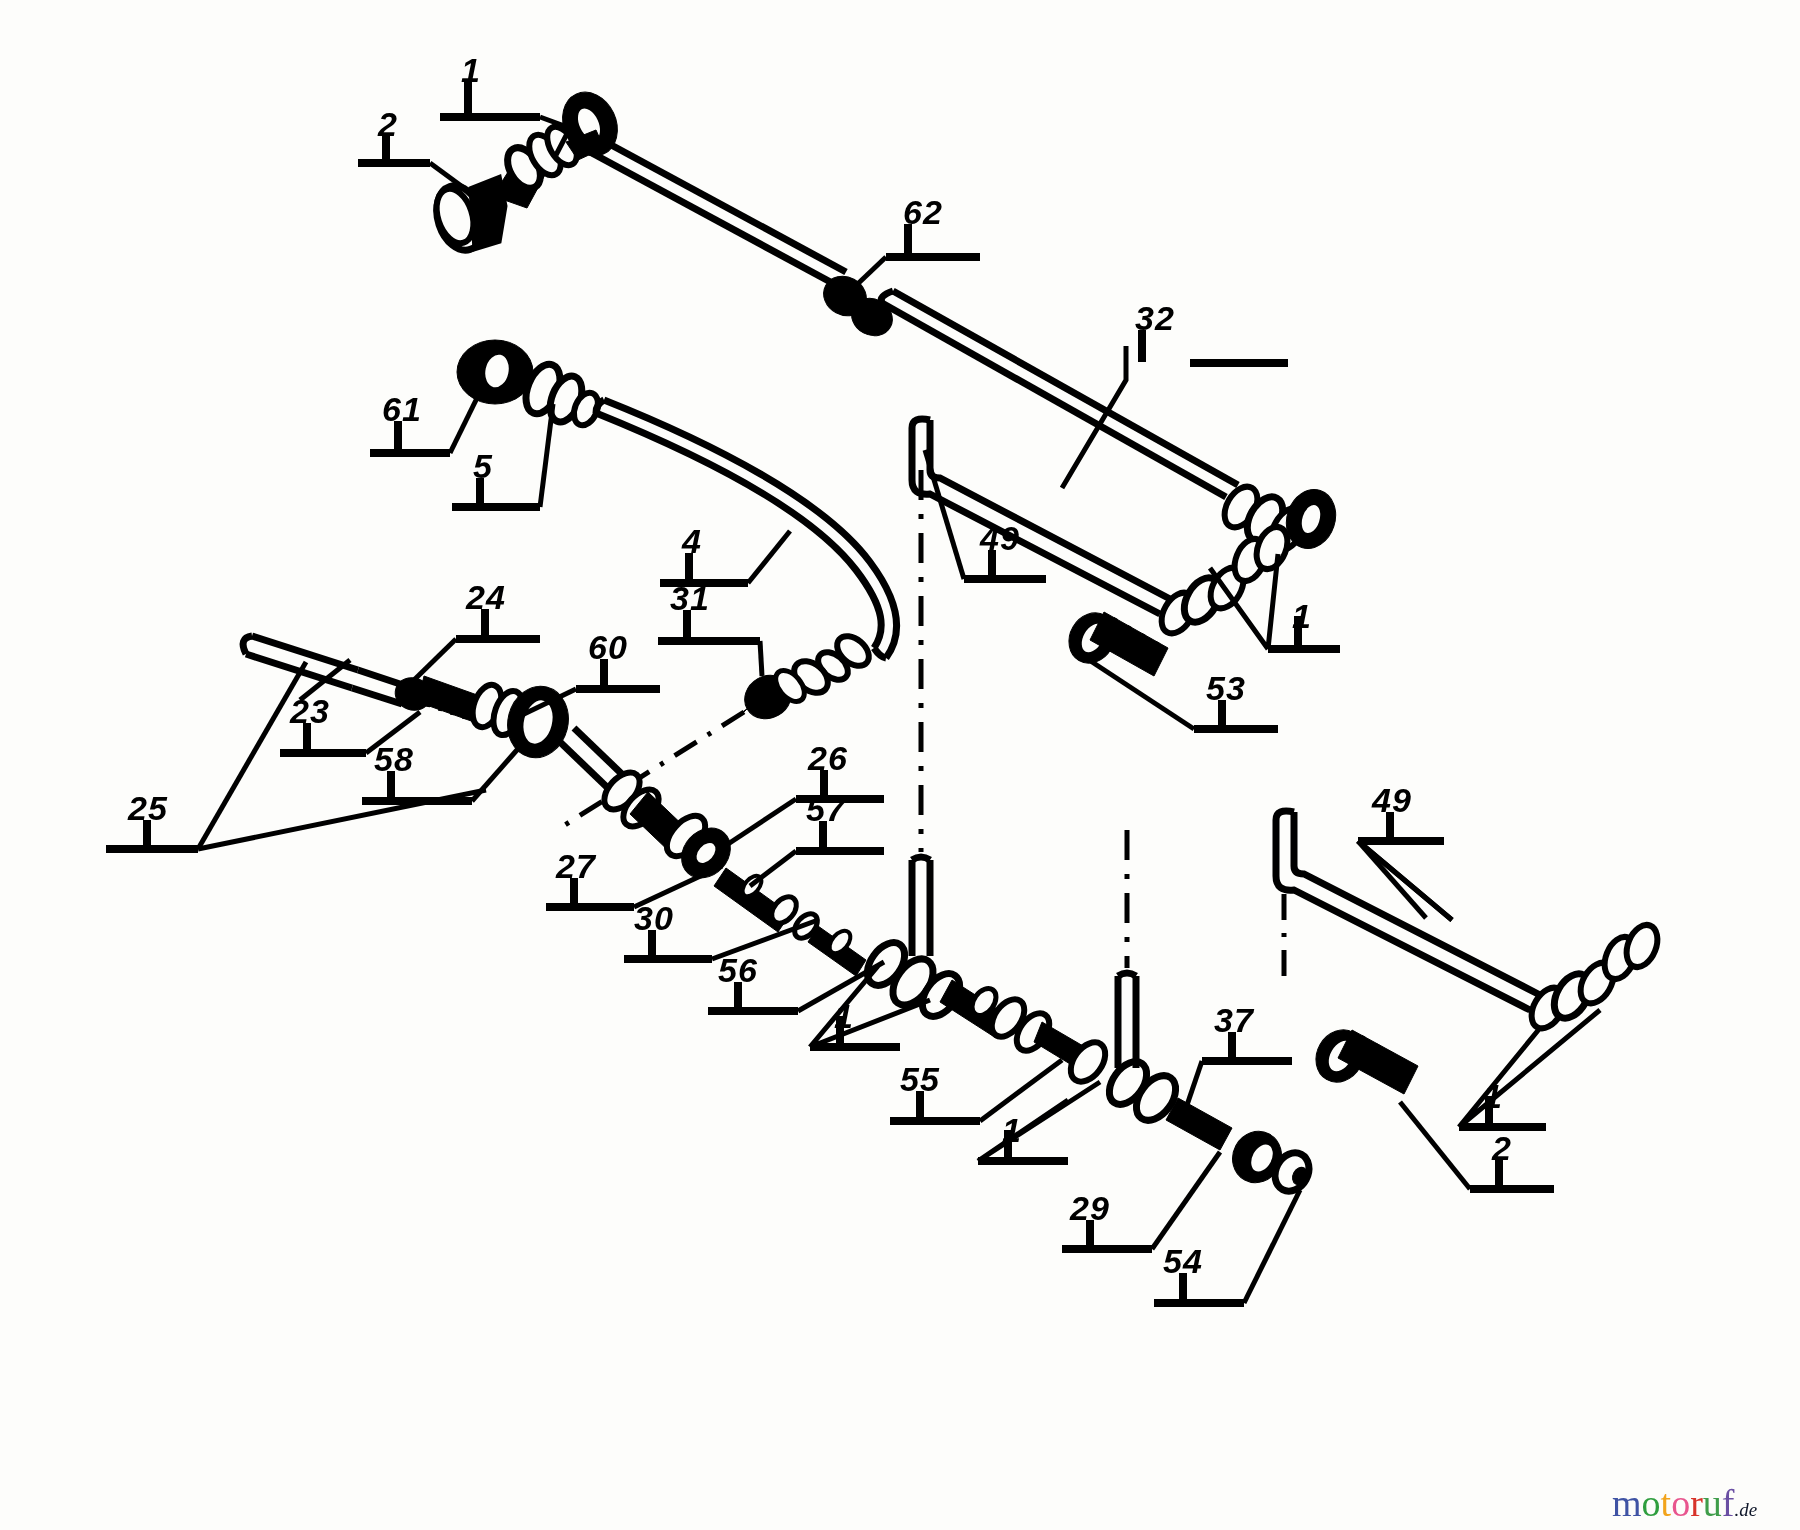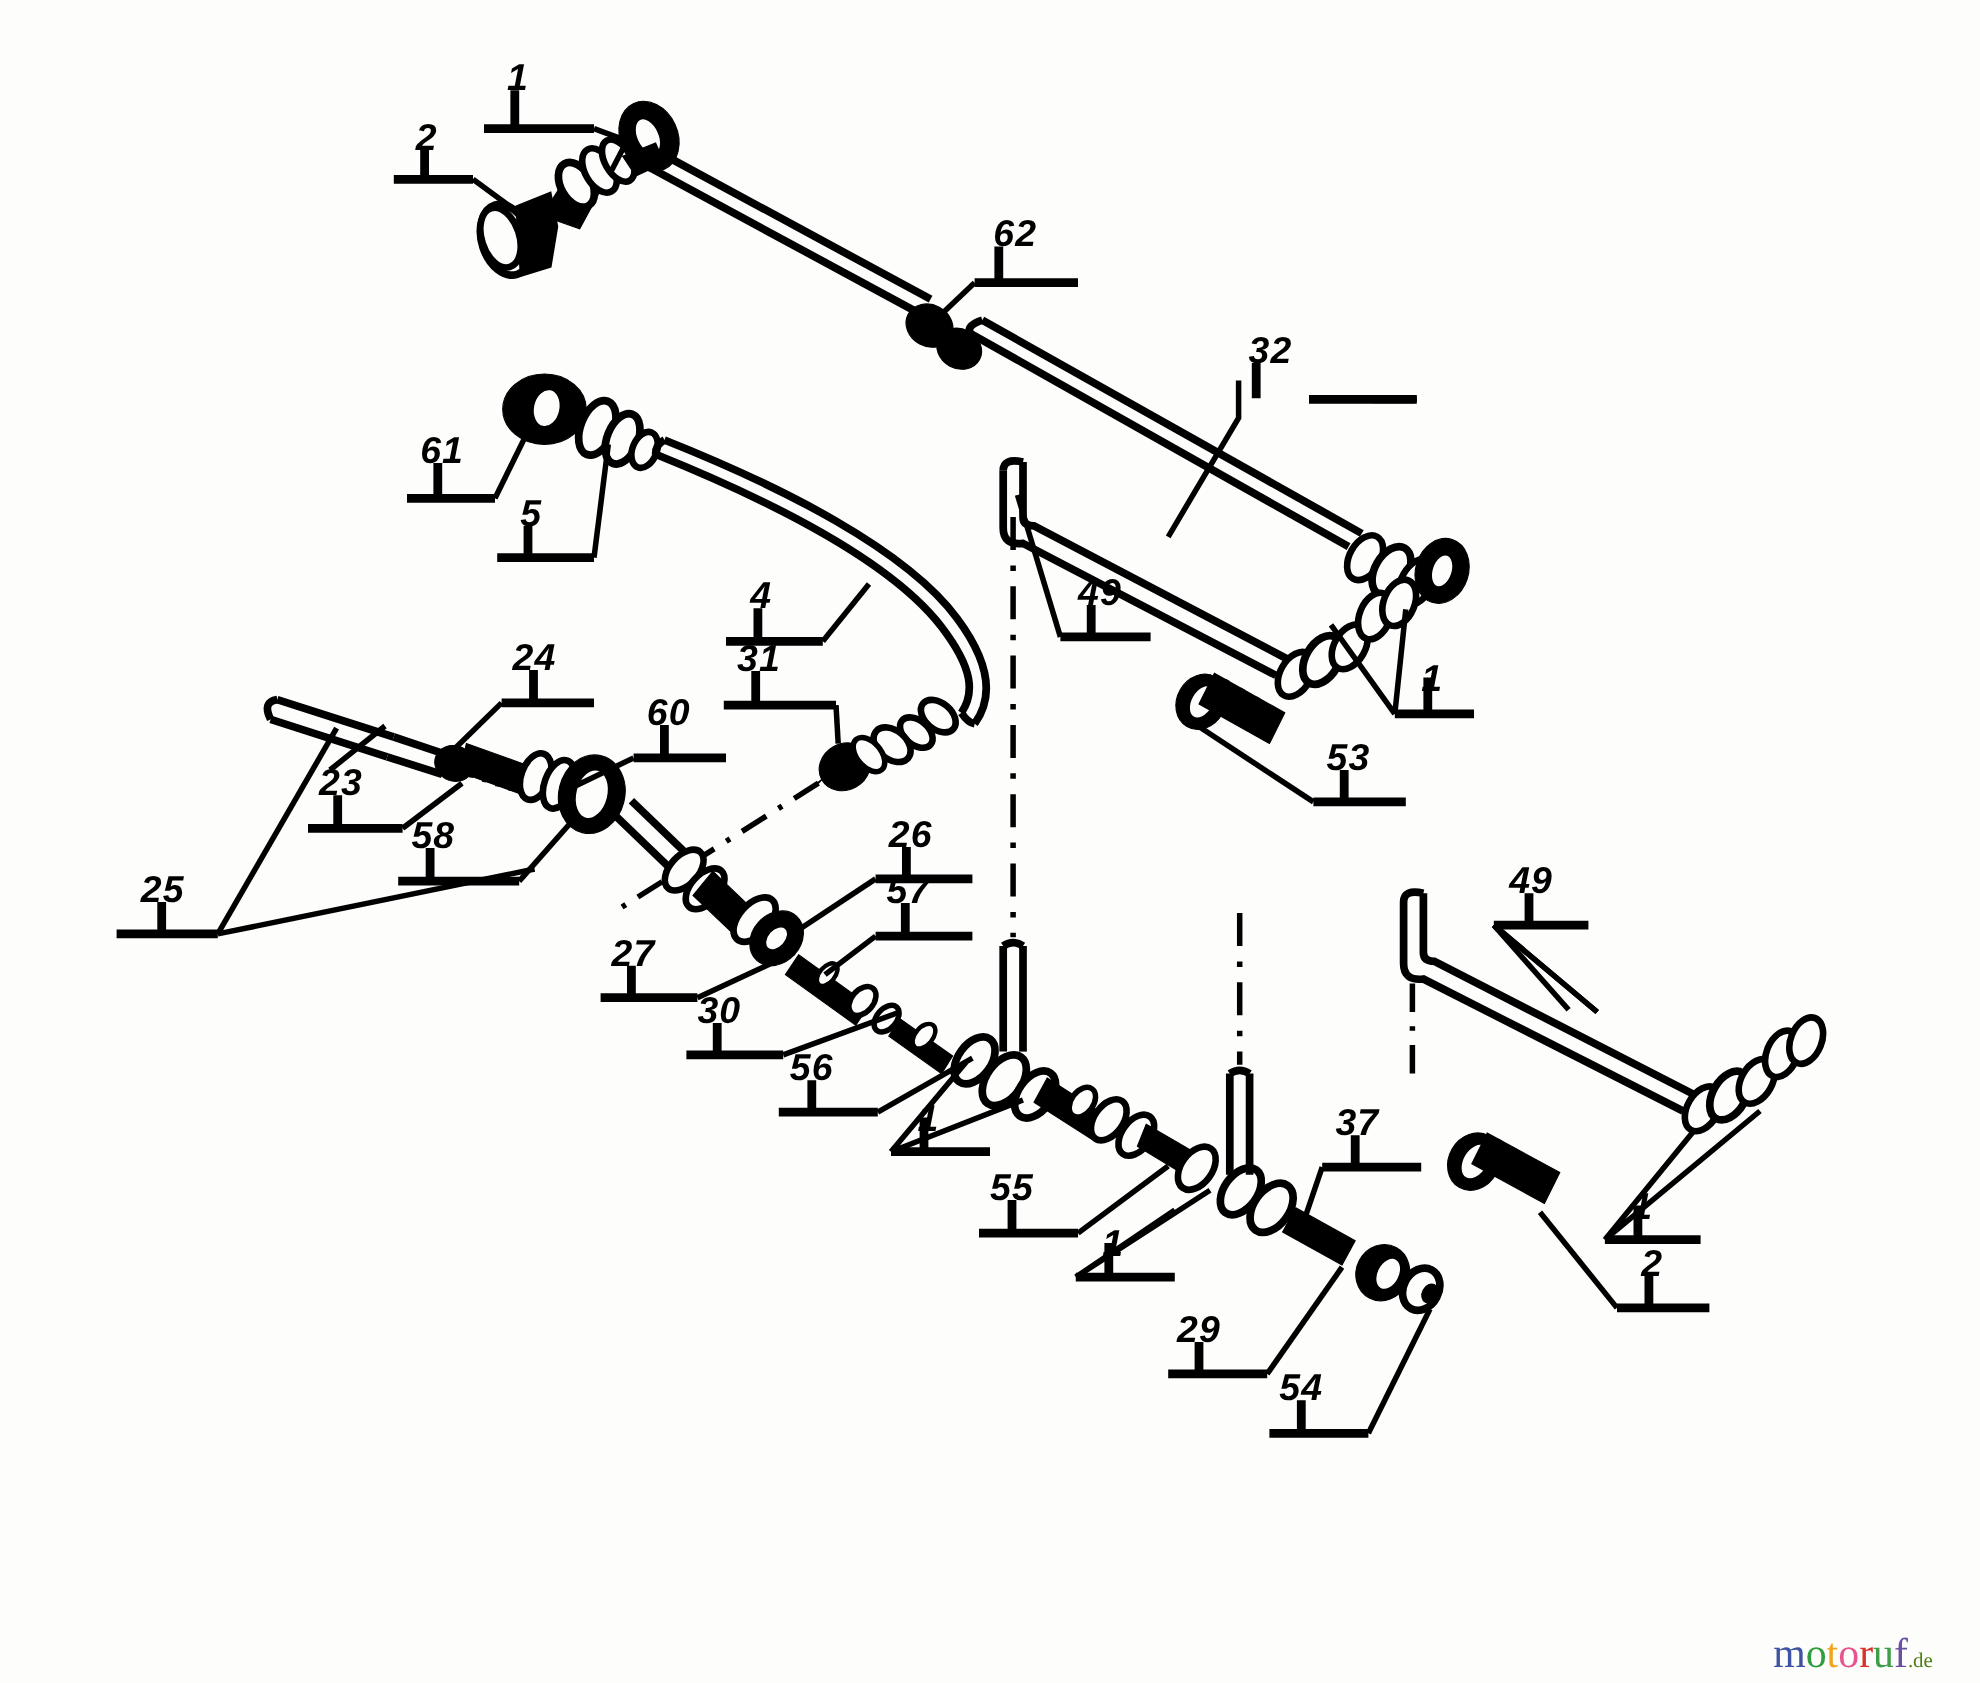--- a/index.html
+++ b/index.html
@@ -351,16 +351,16 @@
 
     <g>
       <text class="cal" x="1292" y="628">1</text>
       <text class="cal" x="834" y="1028">1</text>
       <text class="cal" x="1002" y="1142">1</text>
       <text class="cal" x="1483" y="1108">1</text>
     </g>
   </svg>
 
   <div class="wm">
-    <span style="color: rgb(63, 83, 164);">m</span><span style="color: rgb(47, 158, 62);">o</span><span style="color: rgb(242, 164, 28);">t</span><span style="color: rgb(232, 85, 142);">o</span><span style="color: rgb(216, 51, 42);">r</span><span style="color: rgb(63, 157, 74);">u</span><span style="color: rgb(106, 79, 163);">f</span><span class="sfx" style="color: #4d7c0f;">.de</span>
+    <span style="color: rgb(63, 83, 164);">m</span><span style="color: rgb(47, 158, 62);">o</span><span style="color: rgb(242, 164, 28);">t</span><span style="color: rgb(232, 85, 142);">o</span><span style="color: rgb(216, 51, 42);">r</span><span style="color: rgb(63, 157, 74);">u</span><span style="color: rgb(106, 79, 163);">f</span><span class="sfx" style="color: #0f172a; font-style: italic;">.de</span>
   </div>
 
 </div>
 
 </body></html>

